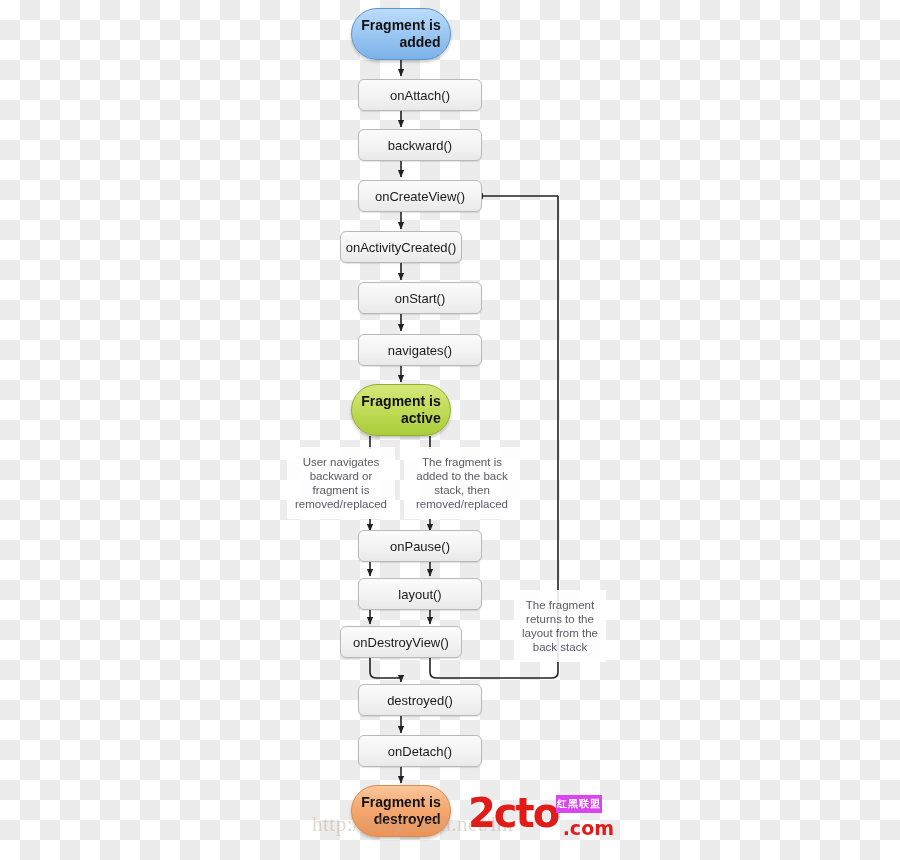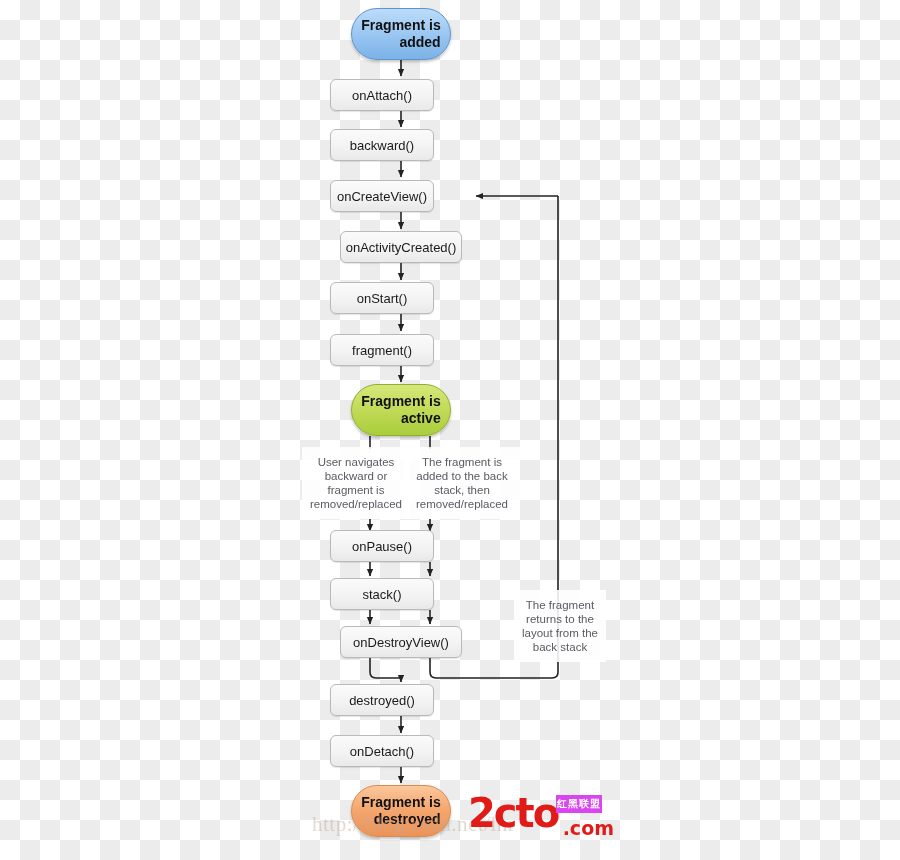--- a/index.html
+++ b/index.html
@@ -16,21 +16,21 @@
   #stage{position:relative;width:900px;height:860px;}
   svg.layer{position:absolute;left:0;top:0;width:900px;height:860px;overflow:visible;}
   #lines{z-index:1;}
 
   .node{
     position:absolute;box-sizing:border-box;
     display:flex;align-items:center;justify-content:center;
     text-align:center;z-index:3;
   }
   .step{
-    width:104px;height:32px;left:330px;
+    width:124px;height:32px;left:358px;
     border:1px solid #b9b9b9;border-radius:6px;
     background:linear-gradient(180deg,#fbfbfb 0%,#f3f3f3 55%,#e9e9e9 100%);
     box-shadow:0 1px 1px rgba(0,0,0,0.10);
     font-size:13px;color:#1a1a1a;
   }
   .step.wide{width:122px;left:340px;}
   .term{
     width:100px;height:52px;left:351px;
     border-radius:26px;
     font-size:14px;font-weight:bold;color:#101010;line-height:1.2;
@@ -50,21 +50,21 @@
     background:linear-gradient(180deg,#fbc79c 0%,#f4a870 45%,#ec9256 100%);
   }
   .note{
     position:absolute;z-index:2;
     background:rgba(255,255,255,0.88);
     color:#5a5a62;font-size:11.5px;line-height:14px;
     text-align:center;box-sizing:border-box;
     display:flex;align-items:center;justify-content:center;
     padding:2px 3px;
   }
-  #note-left{left:302px;top:447px;width:108px;height:72px;}
+  #note-left{left:287px;top:447px;width:108px;height:72px;}
   #note-right{left:404px;top:447px;width:116px;height:72px;}
   #note-return{left:514px;top:590px;width:92px;height:72px;}
 
   #watermark{
     position:absolute;left:312px;top:812px;z-index:4;
     font-family:"Liberation Serif", serif;font-size:21px;
     color:rgba(196,170,150,0.45);white-space:nowrap;letter-spacing:0.5px;
   }
   #logo{position:absolute;left:468px;top:793px;z-index:5;width:146px;height:46px;}
   #logo .mark{
@@ -136,34 +136,34 @@
 
   <div class="node step wide" style="top:231px;">
     <span>onActivityCreated()</span>
   </div>
 
   <div class="node step" style="top:282px;">
     <span>onStart()</span>
   </div>
 
   <div class="node step" style="top:334px;">
-    <span>fragment()</span>
+    <span>navigates()</span>
   </div>
 
   <div class="node term green" style="top:384px;">
     <span style="white-space:pre-line">Fragment is
 active</span>
   </div>
 
   <div class="node step" style="top:530px;">
     <span>onPause()</span>
   </div>
 
   <div class="node step" style="top:578px;">
-    <span>stack()</span>
+    <span>layout()</span>
   </div>
 
   <div class="node step wide" style="top:626px;">
     <span>onDestroyView()</span>
   </div>
 
   <div class="node step" style="top:684px;">
     <span>destroyed()</span>
   </div>
 

